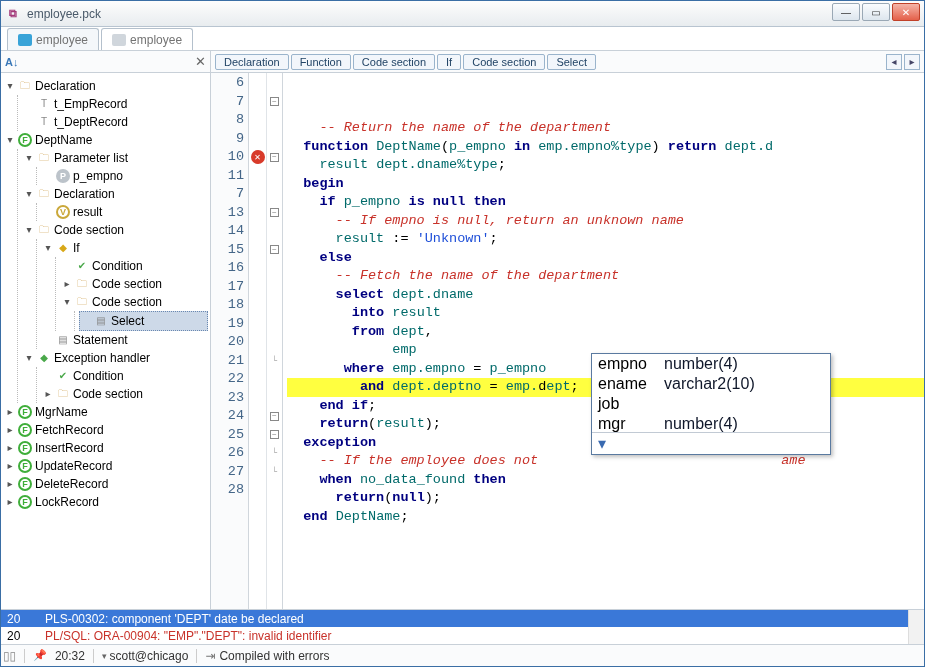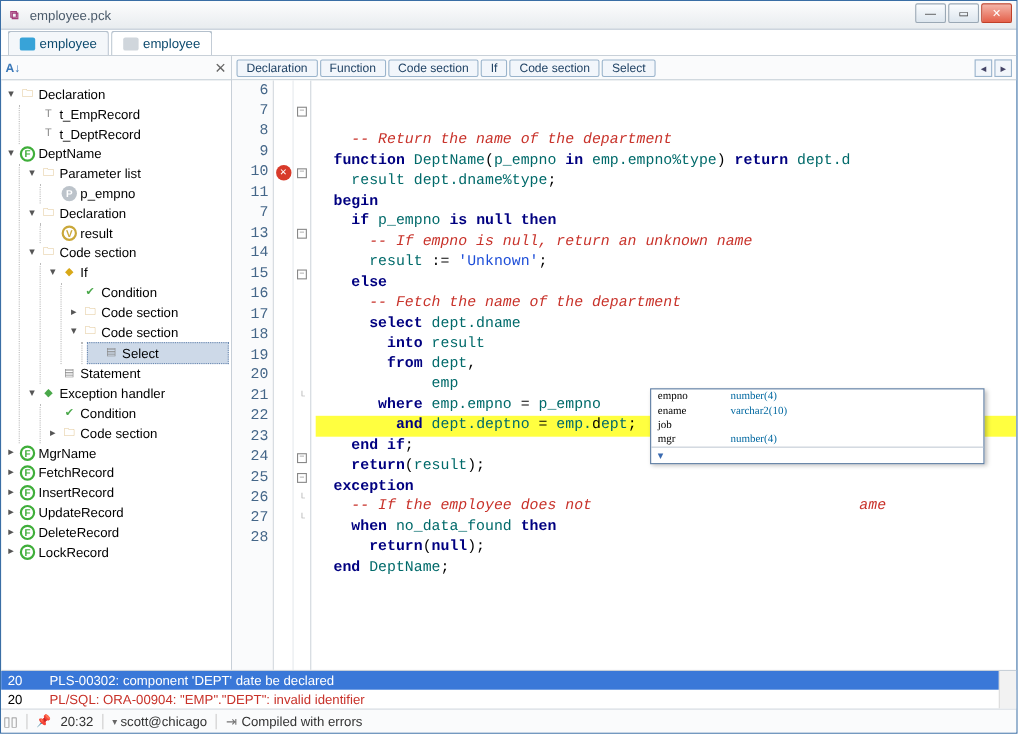--- a/index.html
+++ b/index.html
@@ -53,21 +53,21 @@
     gap: 2px;
   }
   .file-tab {
     height: 22px;
     padding: 2px 10px;
     border: 1px solid #b4c0cc;
     border-bottom: none;
     border-radius: 3px 3px 0 0;
     background: #f4f7fa;
     display: flex; align-items: center; gap: 4px;
-    font-size: 12px; color: #0c4a6e;
+    font-size: 12px; color: #737373;
   }
   .file-tab.active { background: #fff; }
   .tab-ico { width: 14px; height: 12px; display:inline-block;}
   .ico-spec { background:#38a3d8; border-radius:2px;}
   .ico-body { background:#d0d6dc; border-radius:2px;}
   
   .main {
     flex: 1;
     display: flex;
     min-height: 0;
@@ -168,32 +168,32 @@
   .kw { color:#000080; font-weight:bold;}
   .ident { color:#006a6a;}
   .cmt { color:#c8322a; font-style:italic;}
   .str { color:#1d4ed8;}
   .op { color:#000;}
   
   .ac-popup {
     position:absolute;
     top: 280px;
     left: 380px;
-    width: 304px;
+    width: 240px;
     background:#fff;
     border:1px solid #5a7aa0;
     box-shadow: 2px 2px 4px rgba(0,0,0,0.25);
     z-index:100;
-    font-family:Liberation Serif, serif;
-    font-size:10px;
+    font-family:Liberation Sans, sans-serif;
+    font-size:16px;
   }
   .ac-popup .ac-body { max-height:78px; overflow-y:scroll;}
   .ac-row { display:flex; padding:1px 6px; gap:10px;}
   .ac-row .c1{width:56px;}
-  .ac-row .c2{flex:1; color:#0369a1;}
+  .ac-row .c2{flex:1; color:#0f172a;}
   .ac-foot { border-top:1px solid #c2cad4; padding:1px 6px; color:#3a6ab0;}
   
   .errors {
     border-top:1px solid #c8d0d8;
     font-size:12px;
     background:#fff;
     position:relative;
   }
   .err-row { display:flex; align-items:center; height:17px; padding:0 6px; gap:8px;}
   .err-row.sel { background:#3a78d8; color:#fff;}

